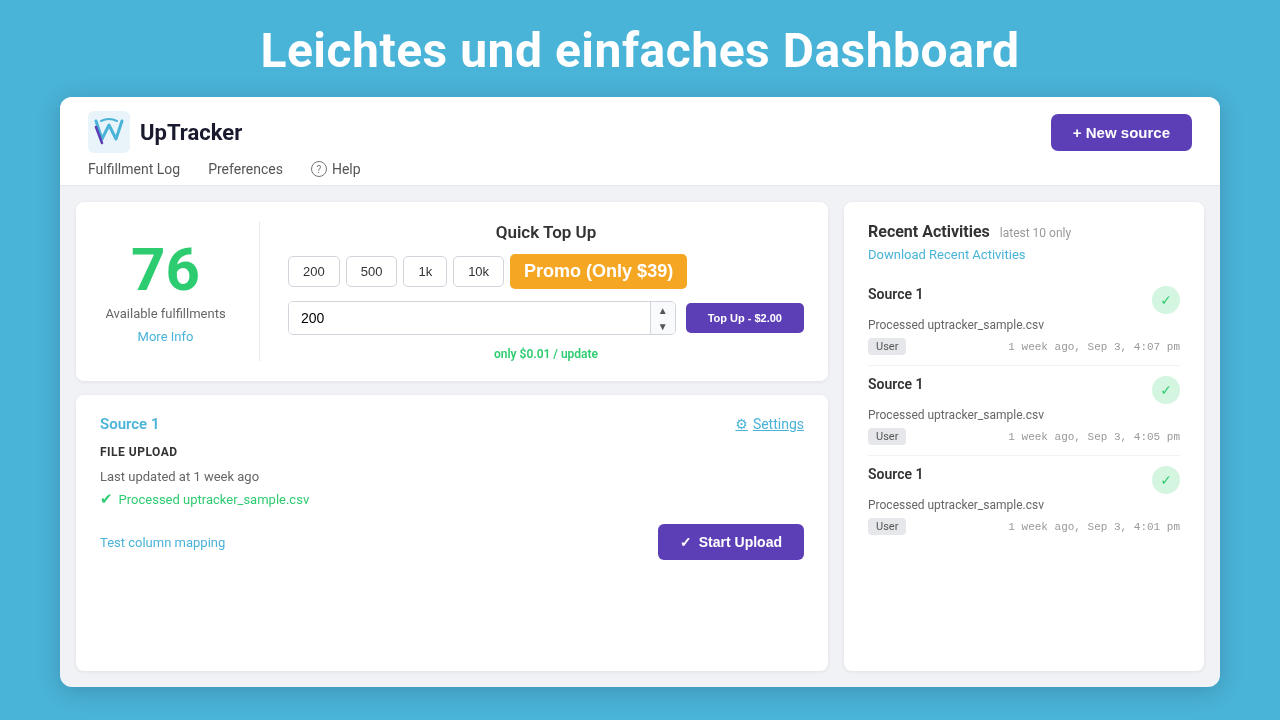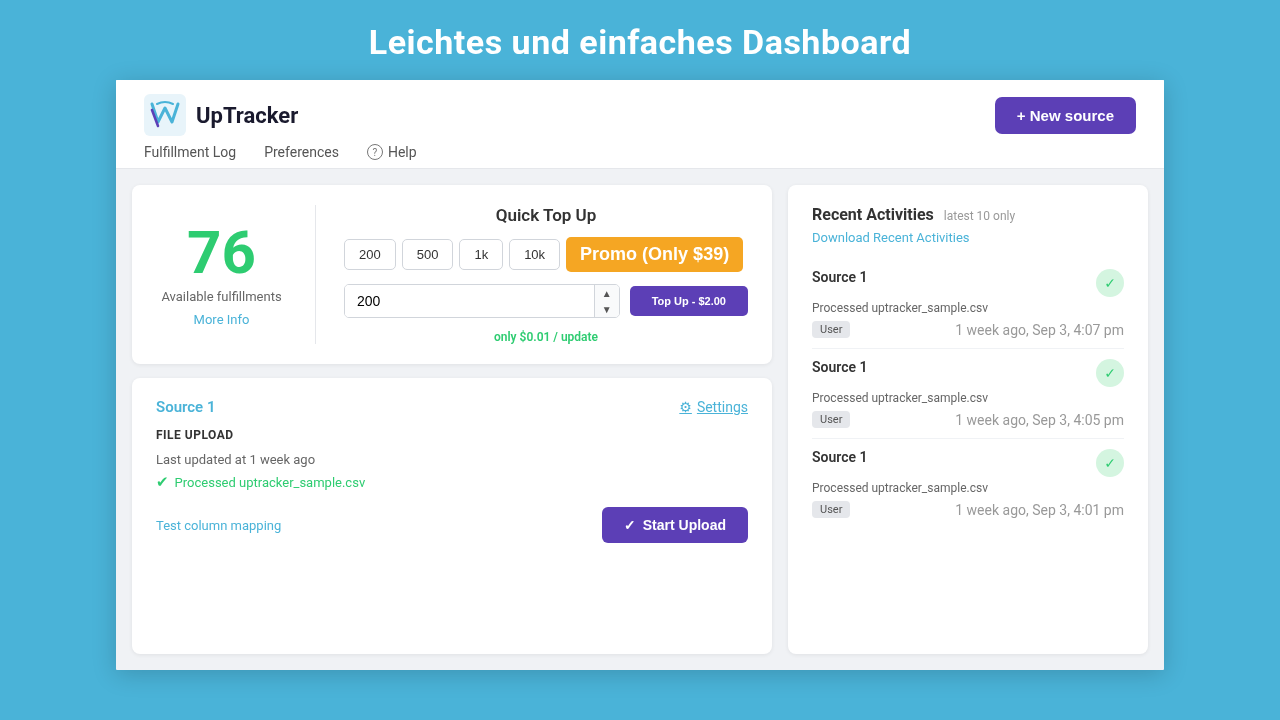--- a/index.html
+++ b/index.html
@@ -13,28 +13,28 @@
       flex-direction: column;
       align-items: center;
     }
     .page-title-section {
       width: 100%;
       text-align: center;
       padding: 22px 0 18px;
     }
     .page-title-text {
       color: #fff;
-      font-size: 34px;
+      font-size: 48px;
       font-weight: 700;
       letter-spacing: 0.5px;
     }
     .app-window {
       background: #f0f2f5;
-      border-radius: 1px;
-      width: 1048px;
+      border-radius: 12px;
+      width: 1160px;
       height: 590px;
       box-shadow: 0 4px 24px rgba(0,0,0,0.18);
       display: flex;
       flex-direction: column;
       overflow: hidden;
     }
     
     .header {
       background: #fff;
       padding: 0 28px;
@@ -392,22 +392,23 @@
       justify-content: space-between;
     }
     .activity-user-badge {
       background: #e5e7eb;
       color: #555;
       font-size: 11px;
       border-radius: 4px;
       padding: 2px 8px;
     }
     .activity-time {
-      font-size: 14px;
+      font-size: 11px;
       color: #999;
+      font-family: Liberation Mono, monospace;
     }
   </style>
 </head>
 <body>
 
 <div class="page-title-section">
   <h1 class="page-title-text">Leichtes und einfaches Dashboard</h1>
 </div>
 
 <div class="app-window">

